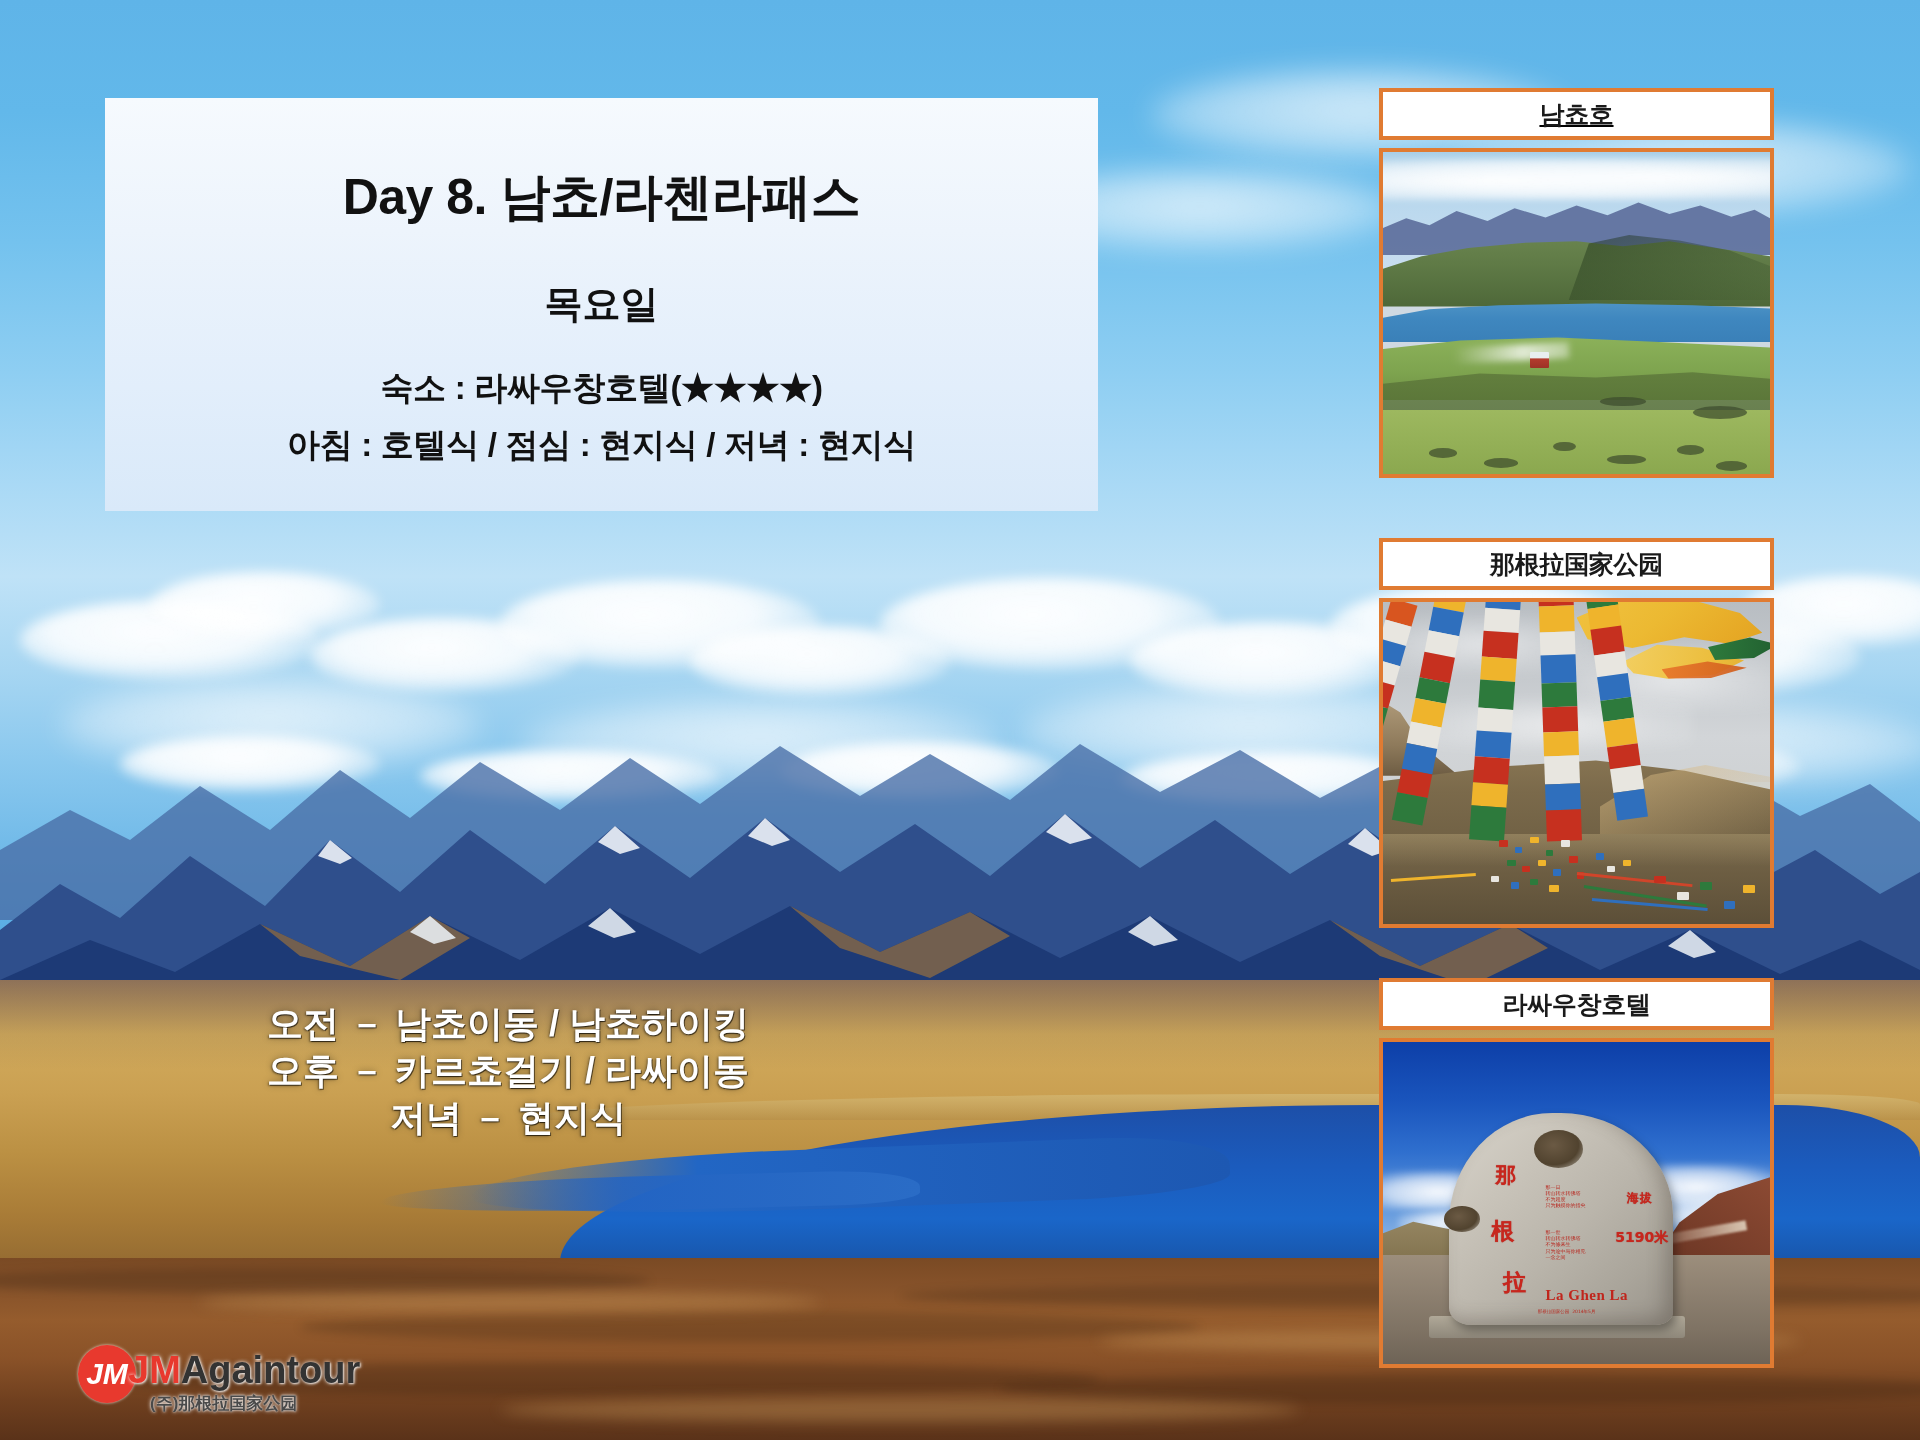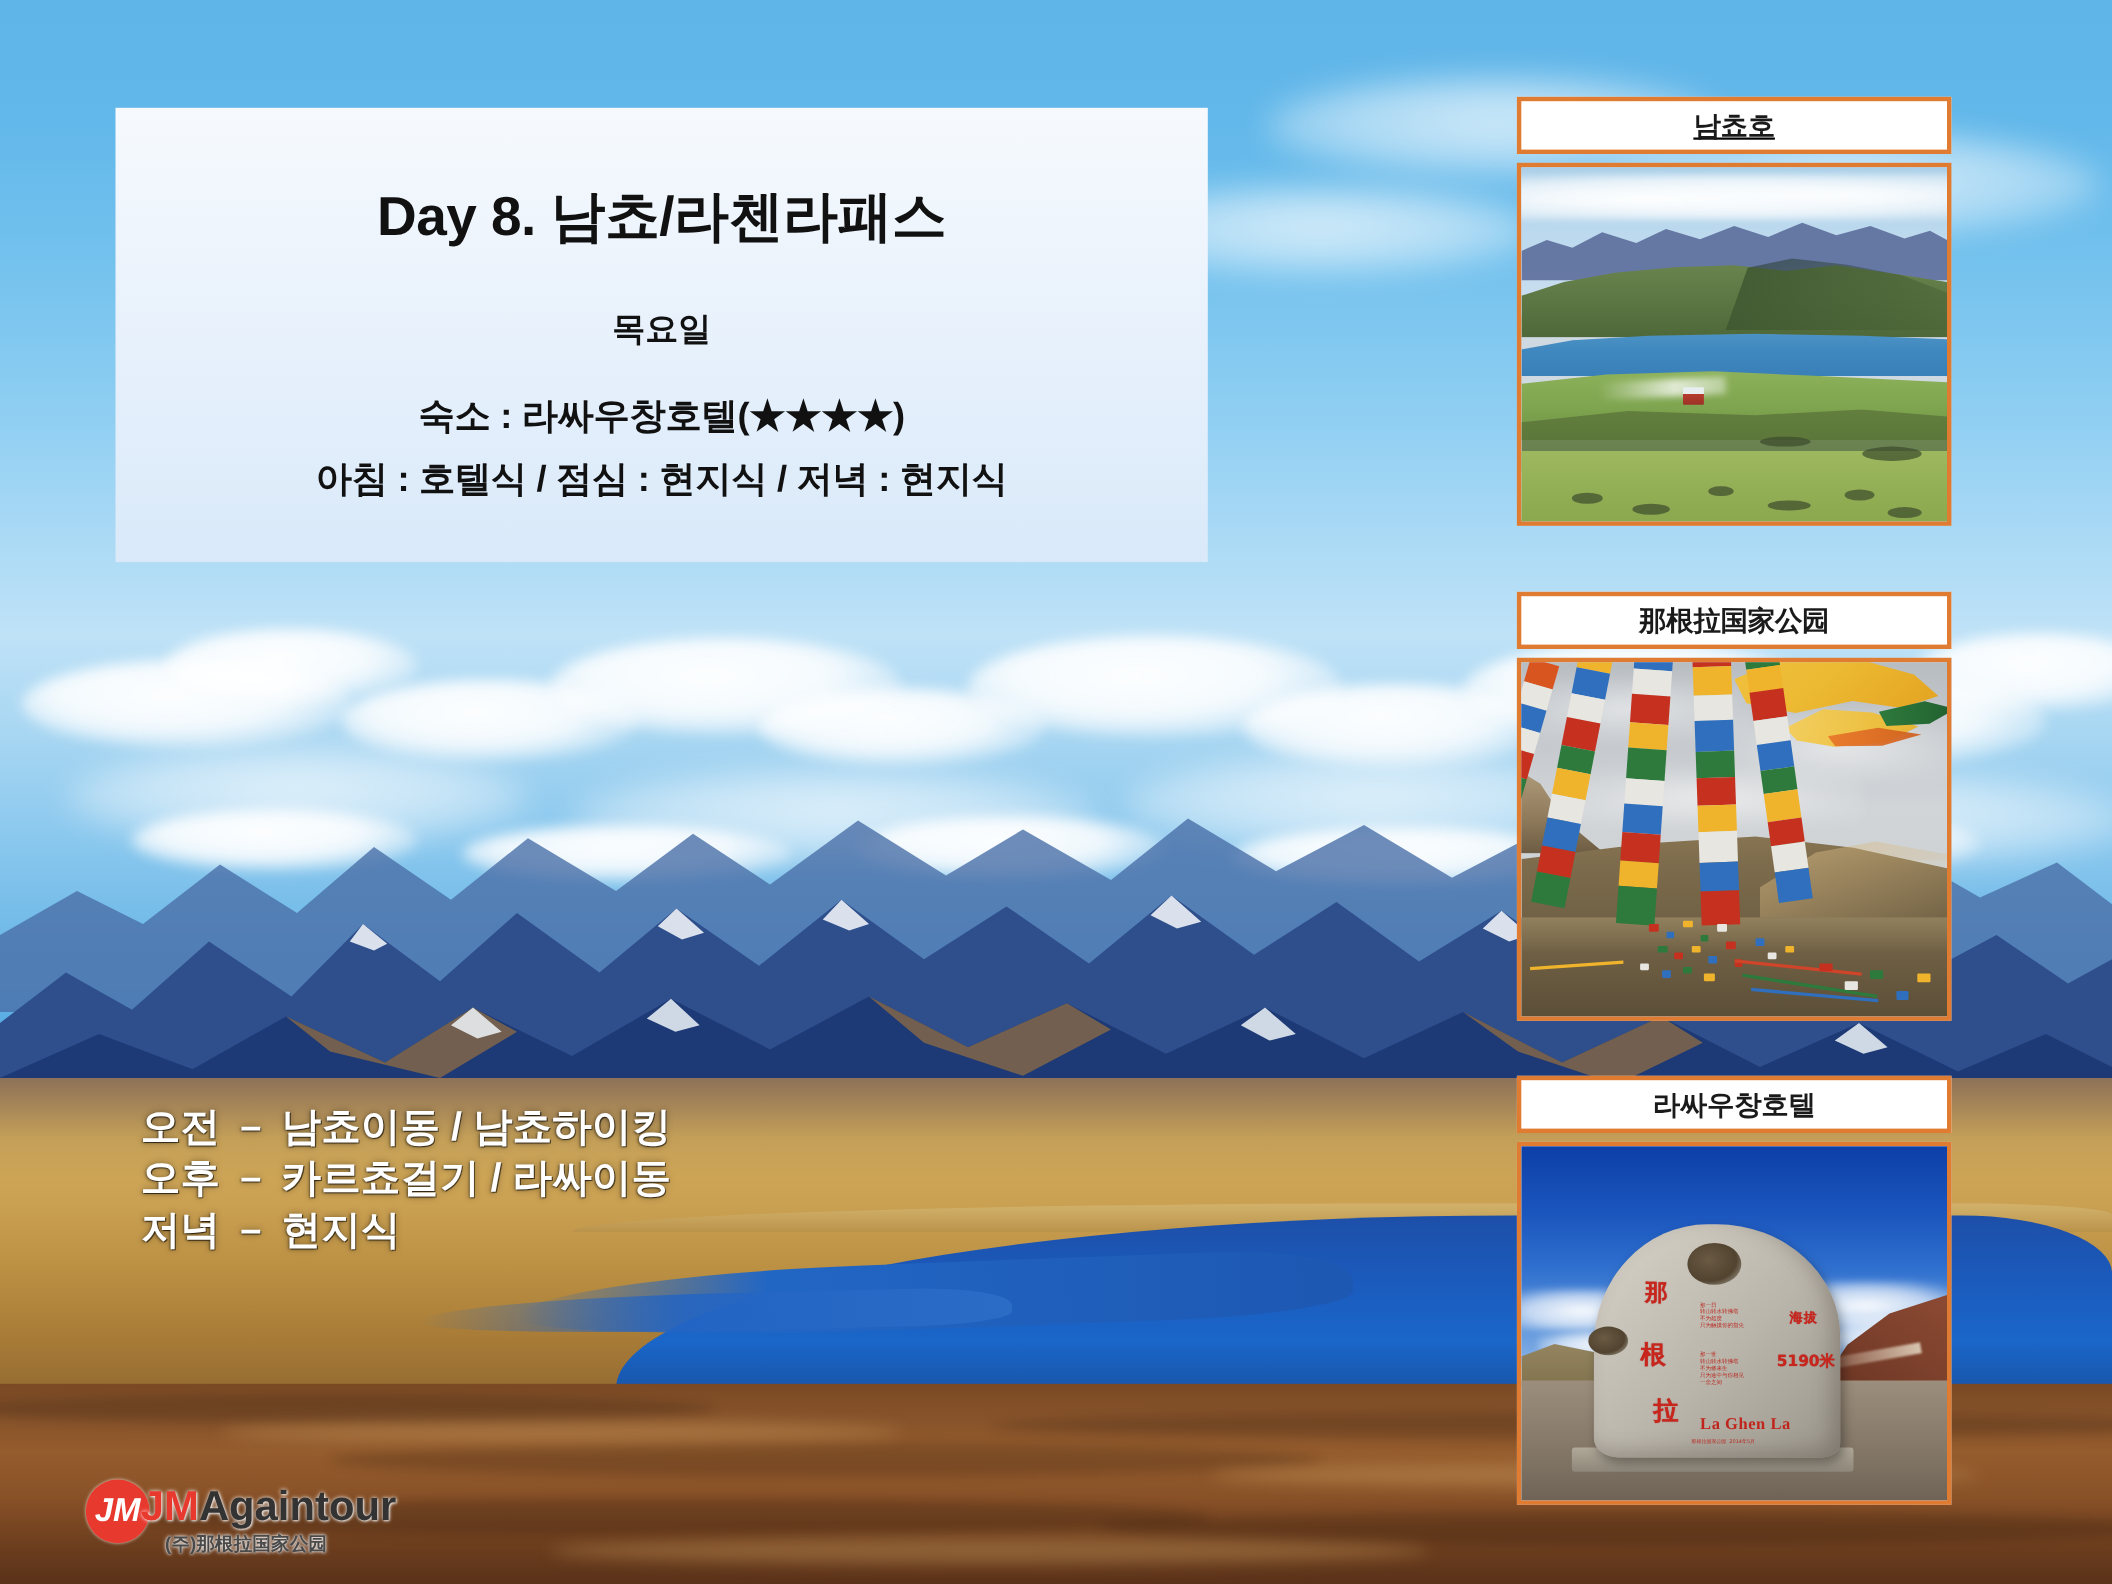--- a/index.html
+++ b/index.html
@@ -135,21 +135,21 @@
   }
   #panel-title {
     font-size: 50px;
     font-weight: bold;
     color: #111111;
     text-align: center;
     letter-spacing: -0.5px;
     margin-top: 22px;
   }
   #panel-day {
-    font-size: 30px;
+    font-size: 38px;
     font-weight: bold;
     color: #111111;
     text-align: center;
     margin-top: 48px;
   }
   .panel-detail {
     font-size: 33px;
     font-weight: bold;
     color: #111111;
     text-align: center;
@@ -167,20 +167,21 @@
   .itin-line {
     font-size: 36px;
     font-weight: bold;
     color: #ffffff;
     line-height: 47px;
     white-space: nowrap;
     text-shadow:
        1px 1px 0 rgba(0,0,0,0.55),
       -1px 1px 2px rgba(0,0,0,0.40),
        0 0 7px rgba(0,0,0,0.35);
+    text-align: center;
   }
 
   
   .photo-card {
     position: absolute;
     left: 1379px;
     width: 395px;
   }
   .card-1 { top: 88px; text-decoration: underline; }
   .card-2 { top: 538px; }

